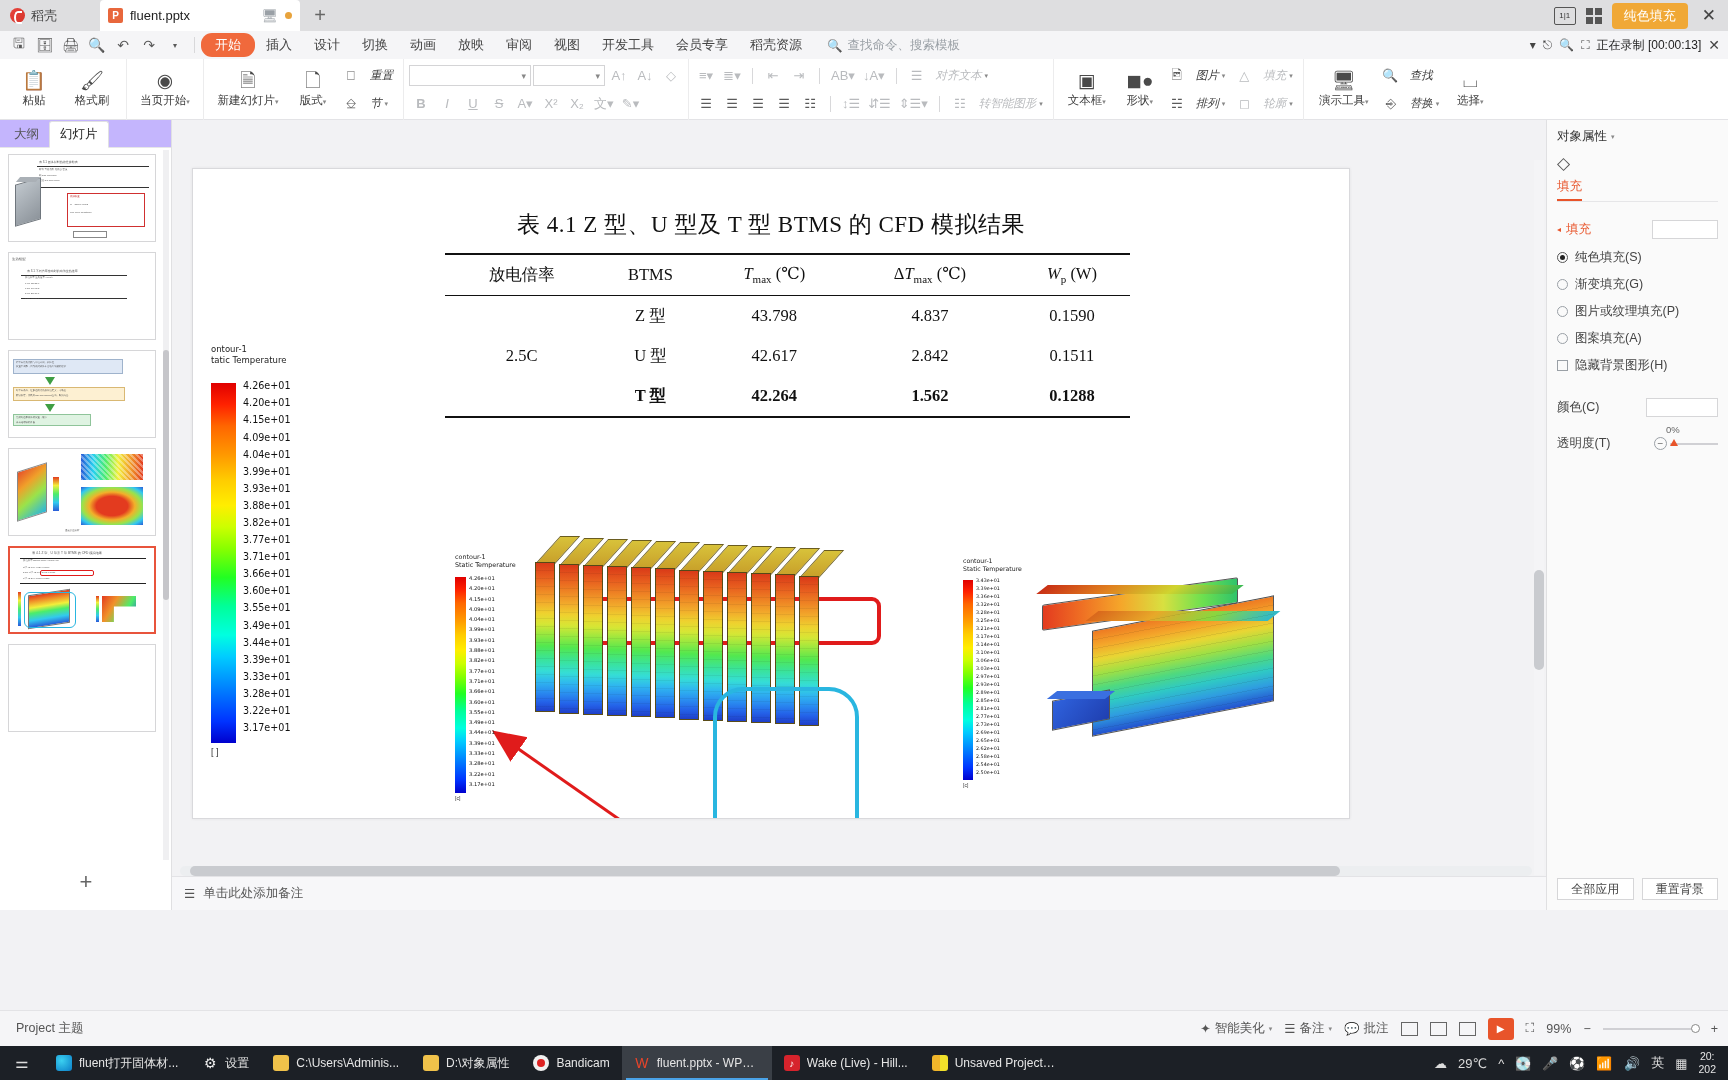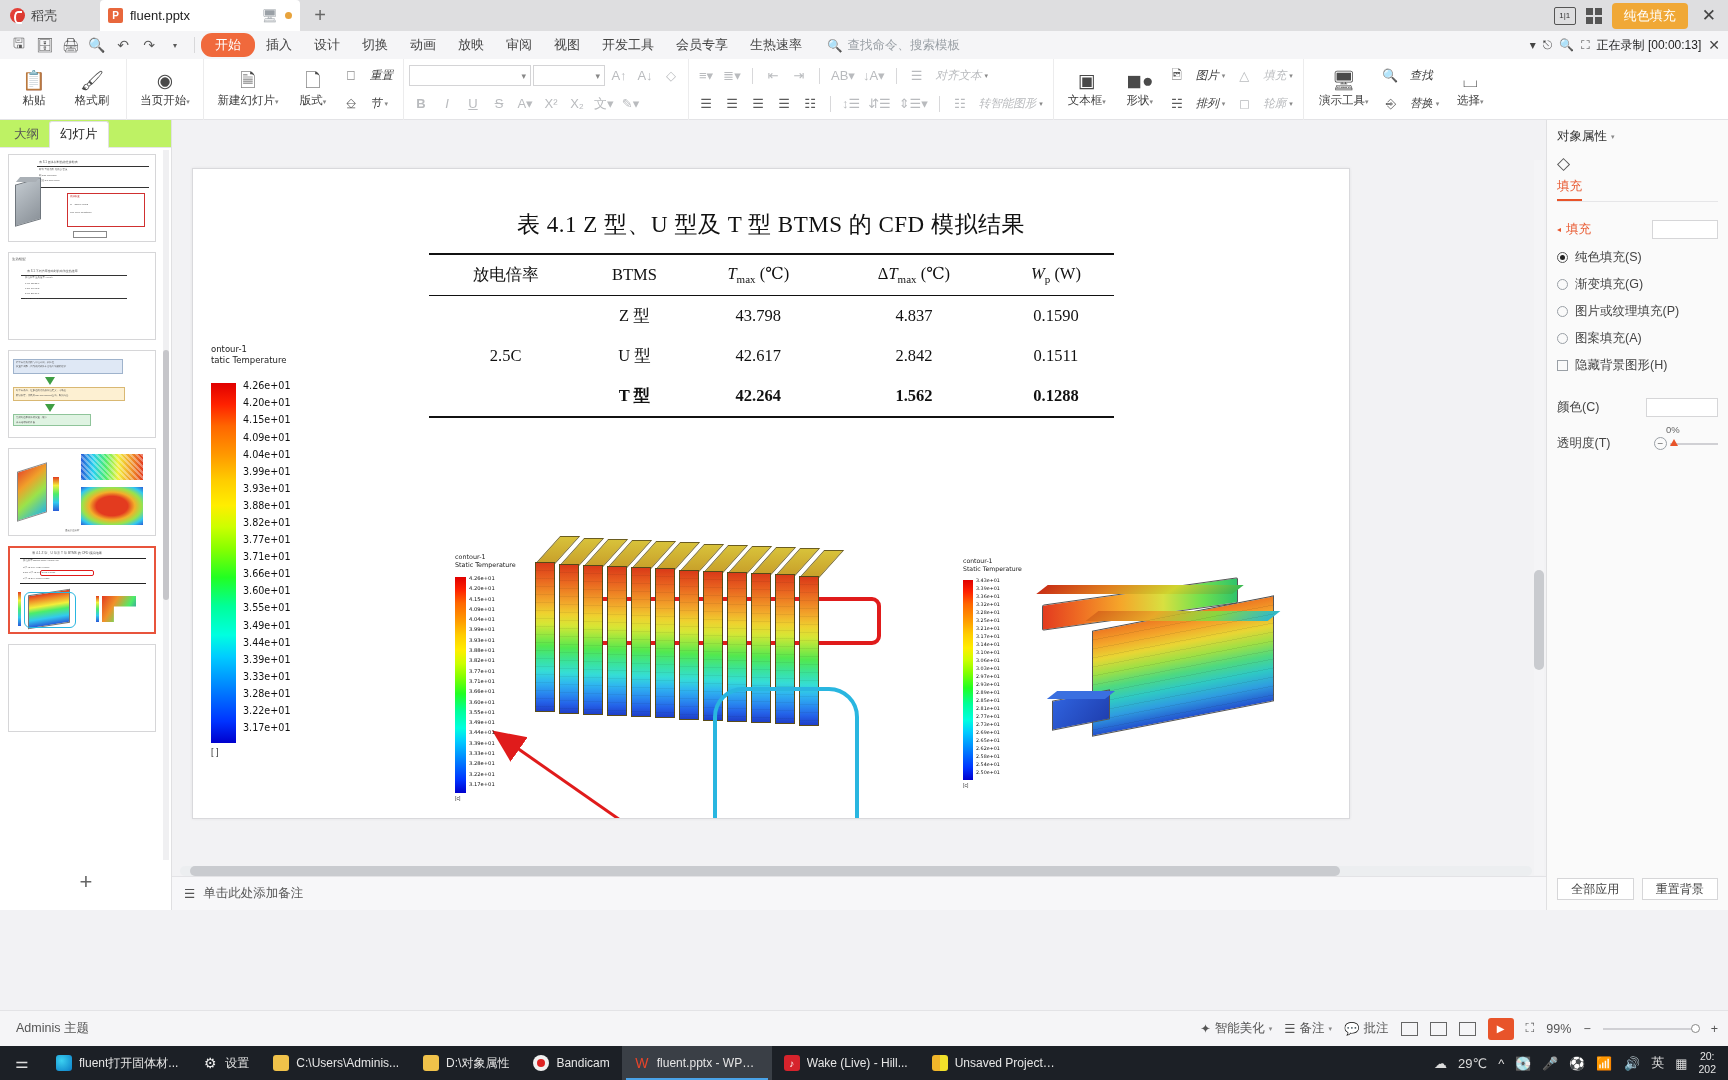--- a/index.html
+++ b/index.html
@@ -72,21 +72,21 @@
   .sizebox{ width:72px;height:21px;border:1px solid #d4d4d6;background:#fff;
      display:flex;align-items:center;justify-content:flex-end;padding-right:4px;font-size:9px;color:#888;}
   .txtbtn{ display:flex;align-items:center;gap:3px;font-size:11.5px;color:#3c3c3c;padding:0 5px;height:24px;font-style:italic;}
   .txtbtn.dim{ color:#b9bbbe; }
   .caret{ font-size:7px; color:#888; }
 
   
   .leftpane{ position:absolute; left:0; top:120px; width:172px; height:790px; background:#fff;
              border-right:1px solid #e0e0e2; }
   .lp-tabs{ height:28px; display:flex; align-items:flex-end; gap:0; padding-left:4px;
-            border-bottom:1px solid #e6e6e8; background:#bef264;}
+            border-bottom:1px solid #e6e6e8; background:#c4b5fd;}
   .lp-tab{ font-size:12.5px; color:#555; padding:4px 10px; }
   .lp-tab.active{ color:#222; background:#fff; border:1px solid #e0e0e2; border-bottom:1px solid #fff;
      border-radius:3px 3px 0 0; position:relative; top:1px;}
   .thumbs{ position:absolute; top:28px; left:0; width:172px; height:715px; overflow:hidden;
      padding:6px 8px; }
   .thumb{ width:148px; height:88px; background:#fff; border:1px solid #d6d6d8; margin-bottom:10px;
      position:relative; overflow:hidden; }
   .thumb.sel{ border:2px solid #e8543c; }
   .lp-scroll{ position:absolute; right:2px; top:30px; width:6px; height:710px; }
   .lp-scroll .tr{ position:absolute; inset:0; background:#f0f0f2; }
@@ -96,21 +96,21 @@
      display:flex; align-items:center; justify-content:center; font-size:22px; color:#666; }
   .mini-txt{ position:absolute; font-size:2.4px; color:#555; line-height:1.35;
      white-space:nowrap; font-family:"Liberation Sans",sans-serif;}
 
   
   .editor{ position:absolute; left:172px; top:120px; right:182px; height:790px; background:#f2f2f4; }
   .slide{ position:absolute; left:20px; top:48px; width:1158px; height:651px; background:#fff;
      border:1px solid #d9d9dc; box-shadow:0 0 3px rgba(0,0,0,.07); overflow:hidden;}
   .slide-title{ position:absolute; left:0; top:40px; width:100%; text-align:center;
      font-family:"Liberation Serif","DejaVu Serif",serif; font-size:23px; color:#111; letter-spacing:.5px;}
-  .tbl{ position:absolute; left:236px; top:84px; width:685px;
+  .tbl{ position:absolute; left:252px; top:84px; width:685px;
      font-family:"Liberation Serif","DejaVu Serif",serif; color:#111; }
   .tbl table{ border-collapse:collapse; width:100%; }
   .tbl th,.tbl td{ text-align:center; padding:9px 0; font-size:16.5px; font-weight:normal; }
   .tbl thead tr{ border-top:2.2px solid #111; border-bottom:1.6px solid #111; }
   .tbl tbody tr:last-child{ border-bottom:2.2px solid #111; }
   .tbl .lastrow td{ font-weight:bold; }
   .redbox{ position:absolute; left:398px; top:428px; width:290px; height:48px;
      border:4px solid #e01b1b; border-radius:9px; }
   .bluebox{ position:absolute; left:520px; top:518px; width:146px; height:290px;
      border:4px solid #29b6e0; border-radius:30px; }
@@ -242,21 +242,21 @@
     <div class="menu-item active">开始</div>
     <div class="menu-item">插入</div>
     <div class="menu-item">设计</div>
     <div class="menu-item">切换</div>
     <div class="menu-item">动画</div>
     <div class="menu-item">放映</div>
     <div class="menu-item">审阅</div>
     <div class="menu-item">视图</div>
     <div class="menu-item">开发工具</div>
     <div class="menu-item">会员专享</div>
-    <div class="menu-item">生热速率</div>
+    <div class="menu-item">稻壳资源</div>
     <div class="searchbox">
       <span>🔍</span>
       <span>查找命令、搜索模板</span>
     </div>
     <div class="rec-area">
       <span class="rico">▾</span>
       <span class="rico">⎋</span>
       <span class="rico">🔍</span>
       <span class="rico">⛶</span>
       <span class="rec-txt">正在录制 [00:00:13]</span>
@@ -832,21 +832,21 @@
     </div>
 
     <div class="rp-bottom">
       <div class="rp-btn">全部应用</div>
       <div class="rp-btn">重置背景</div>
     </div>
   </div>
 
   <div class="statusbar">
     <div class="sb-left">
-      <span style="margin-left:6px;">Adminis 主题</span>
+      <span style="margin-left:6px;">Project 主题</span>
     </div>
     <div class="sb-right">
       <span class="sb-item">
         <span>✦</span>
         <span>智能美化</span>
           <span class="caret">▾</span>
       </span>
       <span class="sb-item">
         <span>☰</span>
         <span>备注</span>

